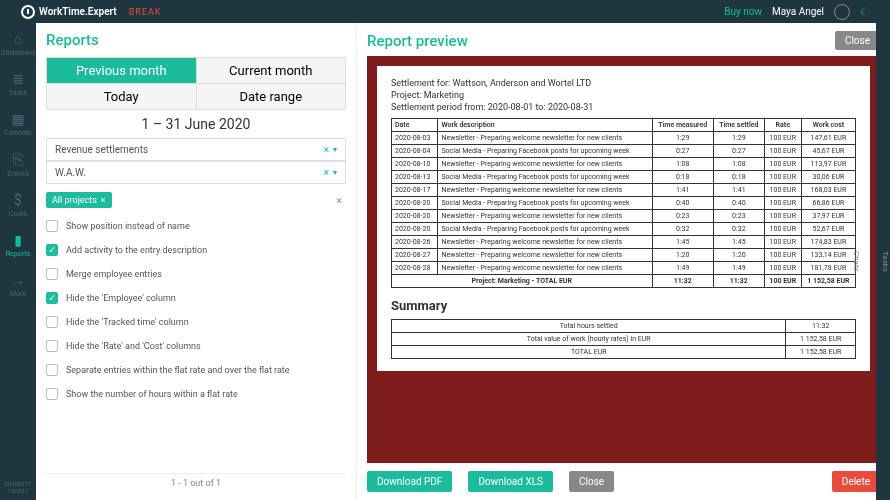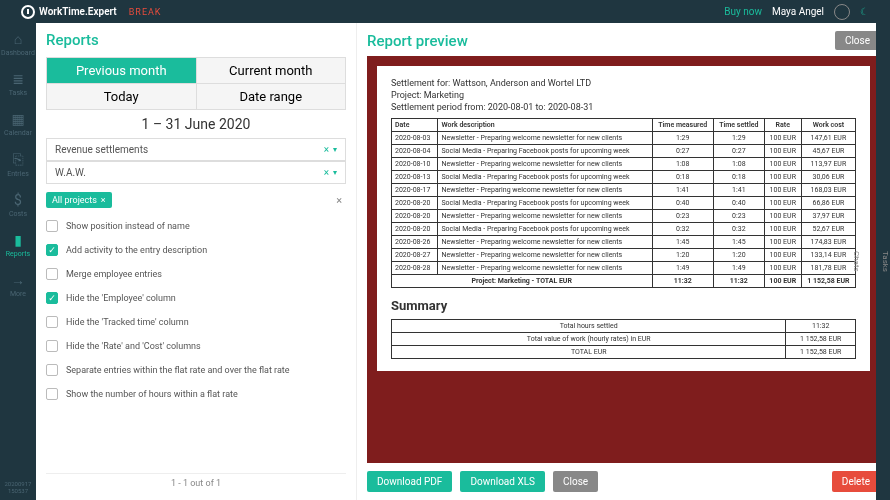--- a/index.html
+++ b/index.html
@@ -46,21 +46,21 @@
 .close-btn{margin-left:auto;background:#888;color:#fff;border:none;padding:4px 10px;font-size:10px;border-radius:2px;cursor:pointer}
 .preview-body{flex:1;background:#7f1d1d;padding:10px;overflow:auto;position:relative}
 .doc{background:#fff;padding:12px 14px;font-size:8px;color:#333}
 .doc-h{font-size:9px;margin-bottom:2px}
 .tbl{width:100%;border-collapse:collapse;margin-top:6px;font-size:7px}
 .tbl th,.tbl td{border:1px solid #333;padding:2px 3px;text-align:left}
 .tbl th{font-weight:600}
 .tbl .r{text-align:center}
 .tbl .total td{font-weight:700}
 .summary-h{font-weight:700;margin-top:10px;font-size:13px}
-.actions{display:flex;gap:8px;padding-top:8px;align-items:center}
+.actions{display:flex;gap:16px;padding-top:8px;align-items:center}
 .btn{border:none;padding:5px 10px;font-size:10px;border-radius:2px;cursor:pointer;color:#fff}
 .btn-g{background:#1abc9c}
 .btn-gr{background:#888}
 .btn-r{background:#e74c3c;margin-left:auto}
 .side-tabs{position:absolute;right:0;top:22px;width:14px;background:#1f3640;color:#888;font-size:8px;writing-mode:vertical-rl;text-align:center;padding:6px 0;display:flex;flex-direction:column;gap:20px;height:478px}
 </style>
 </head>
 <body>
 
 <div class="topbar">

